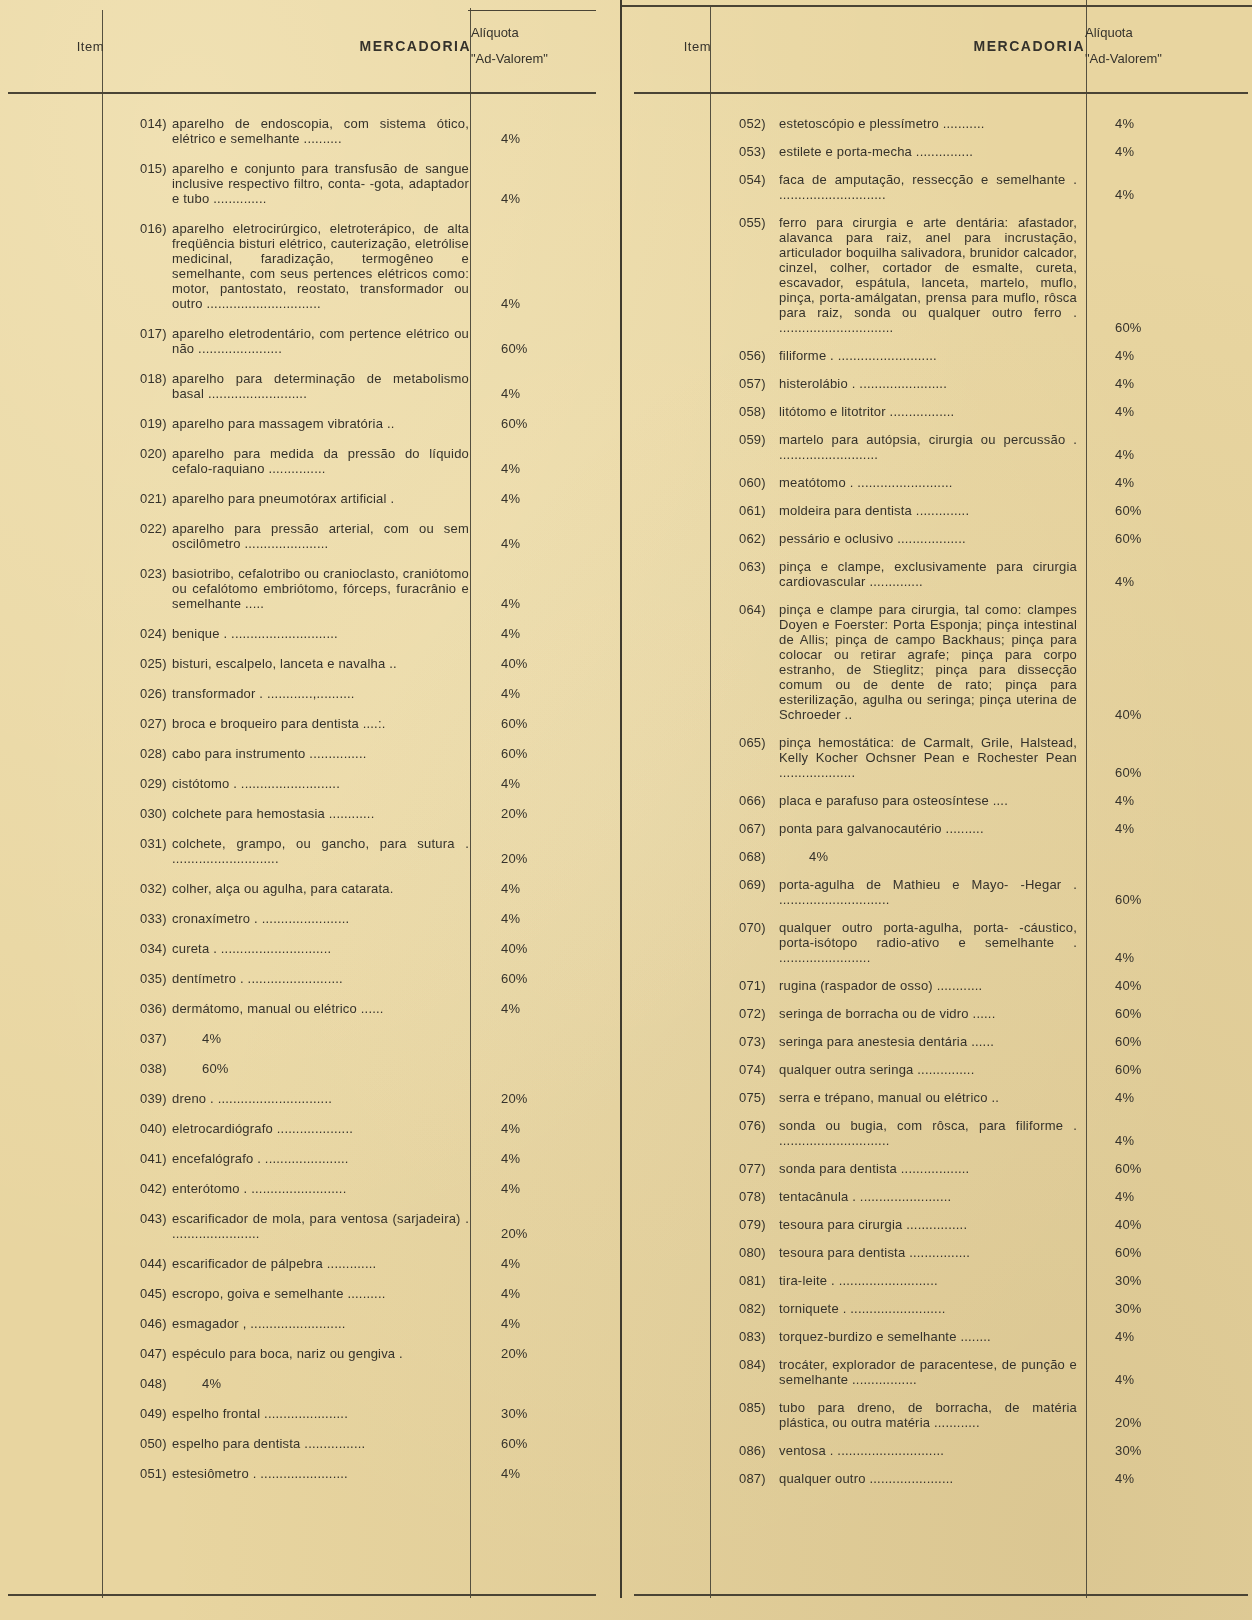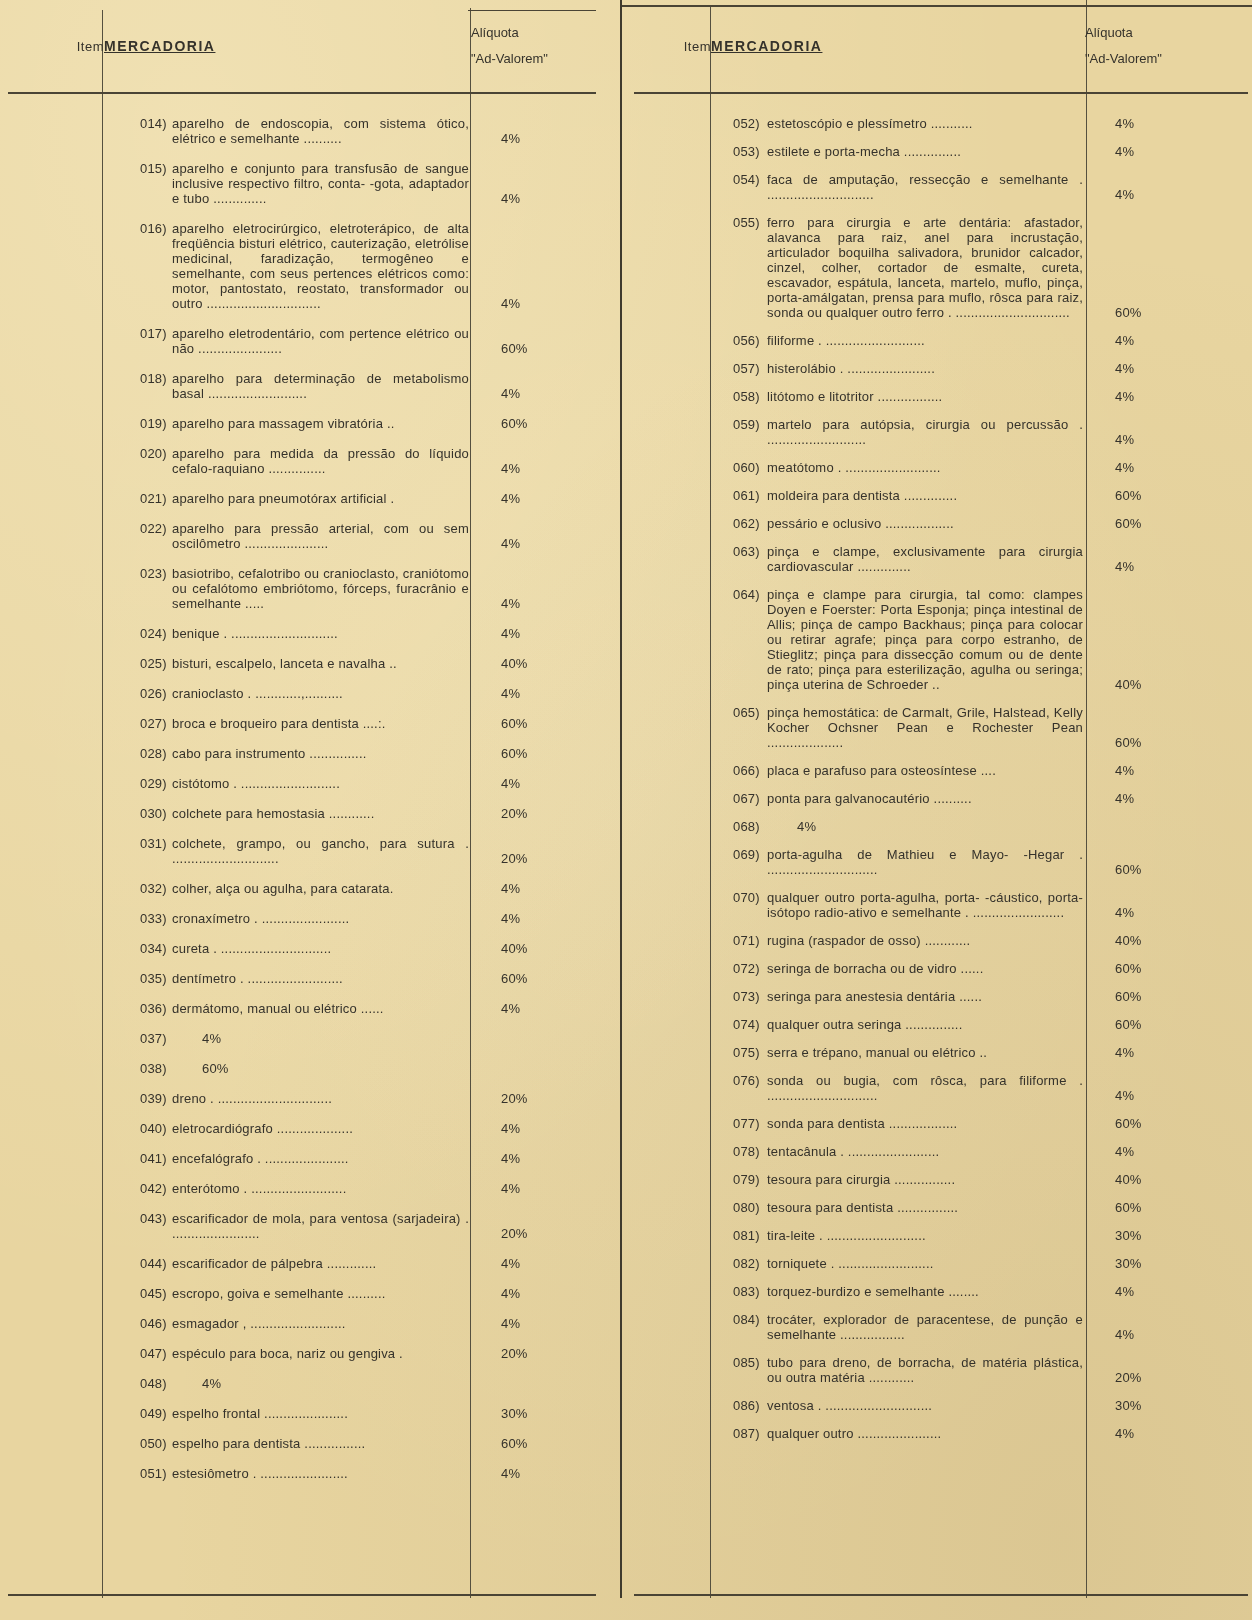--- a/index.html
+++ b/index.html
@@ -22,27 +22,27 @@
 
   .col-header{
     position:relative;height:92px;
     border-bottom:2px solid #4a4435;
     display:grid;align-items:center;
     margin-bottom:22px;
   }
   .half-left  .col-header{grid-template-columns:96px 1fr 125px;}
   .half-right .col-header{grid-template-columns:77px 1fr 163px;}
   .hdr-item{font-size:13px;text-align:right;letter-spacing:.5px;}
-  .hdr-merc{font-size:14px;font-weight:bold;text-align:left;letter-spacing:1.5px;text-decoration:underline;}
+  .hdr-merc{font-size:14px;font-weight:bold;text-align:right;letter-spacing:1.5px;}
   .hdr-aliq{font-size:13px;text-align:left;line-height:26px;}
   .hdr-aliq span{display:block;}
 
   .row{display:grid;font-size:13px;line-height:15px;letter-spacing:.2px;}
   .half-left  .row{grid-template-columns:132px 32px 1fr 125px;margin-bottom:15px;}
-  .half-right .row{grid-template-columns:99px 34px 1fr 163px;margin-bottom:13px;}
+  .half-right .row{grid-template-columns:99px 34px 1fr 163px;margin-bottom:13px;gap:6px;}
   .num{white-space:nowrap;}
   .desc{text-align:justify;padding-right:2px;word-break:break-word;}
   .rate{align-self:end;padding-left:30px;white-space:nowrap;}
 
   .vr{position:absolute;width:1px;background:#55503f;bottom:22px;}
   .vr-a{left:102px;top:10px;}
   .vr-b{left:470px;top:8px;}
   .vr-div{left:620px;top:0;width:2px;background:#3f3a2d;}
   .vr-c{left:710px;top:6px;}
   .vr-d{left:1086px;top:0;}
@@ -147,21 +147,21 @@
         </div>
         <div class="row">
           <span class="gutter"></span>
           <span class="num">025)</span>
           <span class="desc">bisturi, escalpelo, lanceta e navalha ..</span>
           <span class="rate">40%</span>
         </div>
         <div class="row">
           <span class="gutter"></span>
           <span class="num">026)</span>
-          <span class="desc">cranioclasto . ............,..........</span>
+          <span class="desc">transformador . ............,..........</span>
           <span class="rate">4%</span>
         </div>
         <div class="row">
           <span class="gutter"></span>
           <span class="num">027)</span>
           <span class="desc">broca e broqueiro para dentista ....:.</span>
           <span class="rate">60%</span>
         </div>
         <div class="row">
           <span class="gutter"></span>

